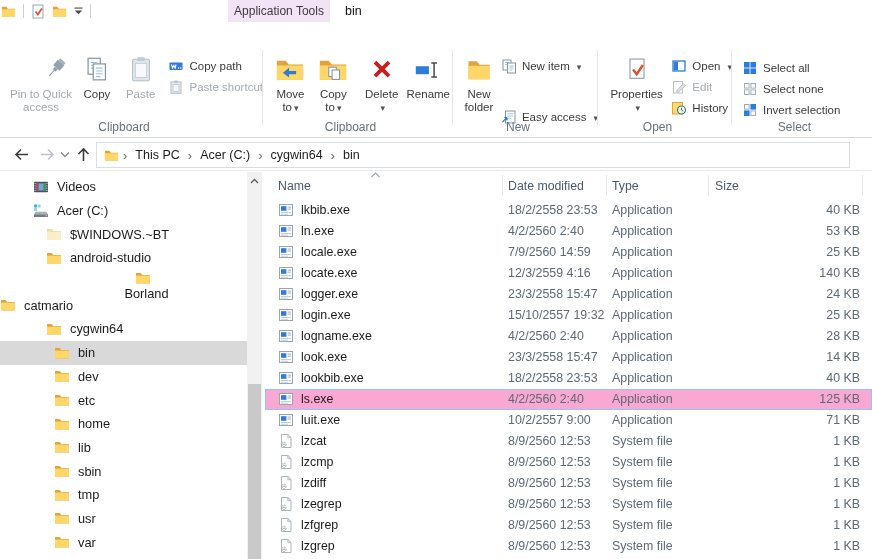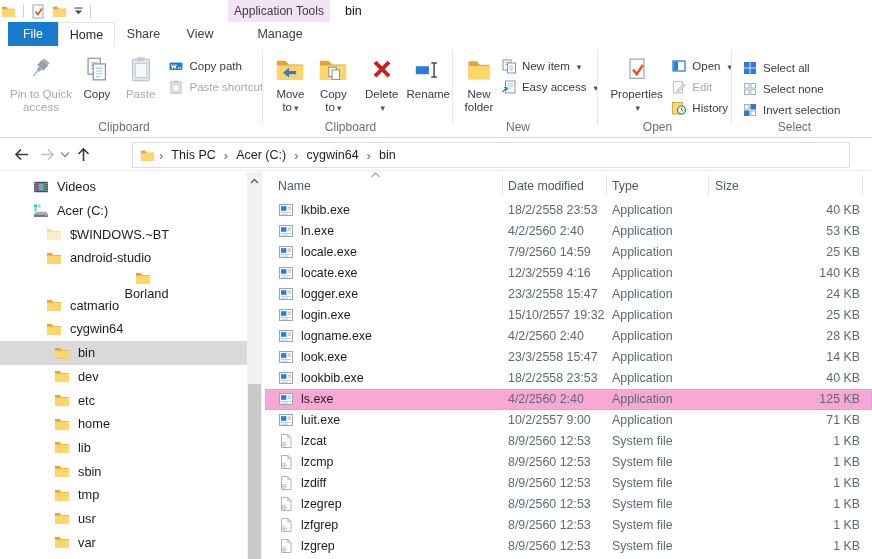--- a/index.html
+++ b/index.html
@@ -33,21 +33,21 @@
   .bicon{height:36px;display:flex;align-items:center;justify-content:center;}
   .lbl{font-size:11.5px;line-height:13px;color:#3b3b3b;text-align:center;white-space:nowrap;}
   .smallcol{display:flex;flex-direction:column;padding-top:5px;}
   .smallbtn{display:flex;align-items:center;height:21px;gap:5px;font-size:11.5px;color:#3b3b3b;white-space:nowrap;}
   .dis .lbl,.smallbtn.dis{color:#a3aab0;}
   .caret::after{content:"▾";font-size:9px;color:#555;margin-left:2px;}
   
   .addrrow{position:absolute;top:138px;height:33px;left:0;width:100%;background:#fff;border-bottom:1px solid #ececec;box-sizing:border-box;}
   .navbtn{position:absolute;top:0;height:32px;display:flex;align-items:center;justify-content:center;}
   .addrbox{position:absolute;left:96px;right:22px;top:4px;height:24px;border:1px solid #d9dee3;background:#fff;
-           display:flex;align-items:center;padding-left:7px;font-size:12.5px;color:#1e1e1e;margin-left:36px;}
+           display:flex;align-items:center;padding-left:7px;font-size:12.5px;color:#1e1e1e;}
   .bc-seg{padding:0 7px;}
   .bc-sep{color:#5f6a76;font-size:13px;padding:0 1px;}
   .bc-sep::after{content:"›";}
   
   .sidebar{position:absolute;left:0;top:172px;width:247px;bottom:0;overflow:hidden;padding-top:3px;box-sizing:border-box;}
   .side-item{height:23.7px;display:flex;align-items:center;}
   .side-item.sel{background:#d9d9d9;}
   .s-ic{width:16px;height:16px;margin-right:8px;flex:none;}
   .s-lb{font-size:12.8px;color:#1c1c1c;white-space:nowrap;}
   .sscroll{position:absolute;left:247px;top:172px;width:15px;bottom:0;background:#f1f1f1;}
@@ -100,33 +100,26 @@
             <rect x="0.5" y="0.5" width="8" height="1.1" fill="#4a4a4a"></rect>
             <path d="M0.8 3.4h7.4L4.5 7.2z" fill="#4a4a4a"></path>
           </svg>
         </span>
       <span class="qsep"></span>
     </div>
     <div class="apptools">Application Tools</div>
     <div class="wintitle">bin</div>
   </div>
 
-  <div class="tabsrow">
-    <div class="tab tab-file">File</div>
-    <div class="tab tab-home">Home</div>
-    <div class="tab tab-share">Share</div>
-    <div class="tab tab-view">View</div>
-    <div class="tab tab-manage">Manage</div>
-  </div>
 
   <div class="ribbon">
 
     <div class="rgroup" style="left:0;width:263px;">
       <div class="grow" style="padding-left:7px;">
-        <div class="bigbtn dis" style="width:62px;">
+        <div class="bigbtn dis" style="width:62px;align-items:flex-end;">
           <span class="bicon">
               <svg width="30" height="32" viewBox="0 0 32 32">
                 <g transform="rotate(42 16 13)">
                   <rect x="12.2" y="3.5" width="7.6" height="3" fill="#a5b1bb"></rect>
                   <rect x="11.5" y="6.5" width="9" height="7.5" fill="#93a1ad"></rect>
                   <rect x="14" y="14" width="4" height="3.6" fill="#93a1ad"></rect>
                   <rect x="15.5" y="17.6" width="1.2" height="7.5" fill="#93a1ad"></rect>
                 </g>
               </svg>
             </span>
@@ -228,21 +221,21 @@
       <div class="grow" style="padding-left:8px;">
         <div class="bigbtn" style="width:50px;">
           <span class="bicon">
               <svg width="28" height="32" viewBox="0 0 32 32">
                 <path d="M4 6h9.4l3.4 4H28v16.6H4z" fill="#e2a33d"></path>
                 <path d="M4 11.2H28v15.4H4z" fill="#ffd769"></path>
               </svg>
             </span>
           <span class="lbl"><span>New</span><br><span>folder</span></span>
         </div>
-        <div class="smallcol" style="margin-left:4px;">
+        <div class="smallcol" style="margin-left:4px;gap:30px;">
           <div class="smallbtn">
             <span>
                 <svg width="16" height="16" viewBox="0 0 16 16">
                   <rect x="2" y="2" width="8" height="10" fill="#fff" stroke="#8496a5"></rect>
                   <path d="M4 4.5h4M4 6.5h4" stroke="#9cc3e8"></path>
                   <rect x="6.5" y="5" width="8" height="10" fill="#fff" stroke="#8496a5"></rect>
                   <path d="M8.5 8h4M8.5 10h4M8.5 12h3" stroke="#9cc3e8"></path>
                 </svg>
               </span>
             <span>New item</span>
@@ -452,21 +445,21 @@
   </div>
       <div class="side-item" style="padding-left: 46px; flex-direction: column;">
     <span class="s-ic">
           <svg width="16" height="16" viewBox="0 0 16 16">
             <path d="M1 3h4.6l1.7 2H15v8.4H1z" fill="#e2a33d"></path>
             <path d="M1 5.6H15v7.8H1z" fill="#ffd769"></path>
           </svg>
         </span>
     <span class="s-lb">Borland</span>
   </div>
-      <div class="side-item" style="padding-left: 46px;">
+      <div class="side-item" style="">
     <span class="s-ic">
           <svg width="16" height="16" viewBox="0 0 16 16">
             <path d="M1 3h4.6l1.7 2H15v8.4H1z" fill="#e2a33d"></path>
             <path d="M1 5.6H15v7.8H1z" fill="#ffd769"></path>
           </svg>
         </span>
     <span class="s-lb">catmario</span>
   </div>
       <div class="side-item" style="padding-left: 46px;">
     <span class="s-ic">

